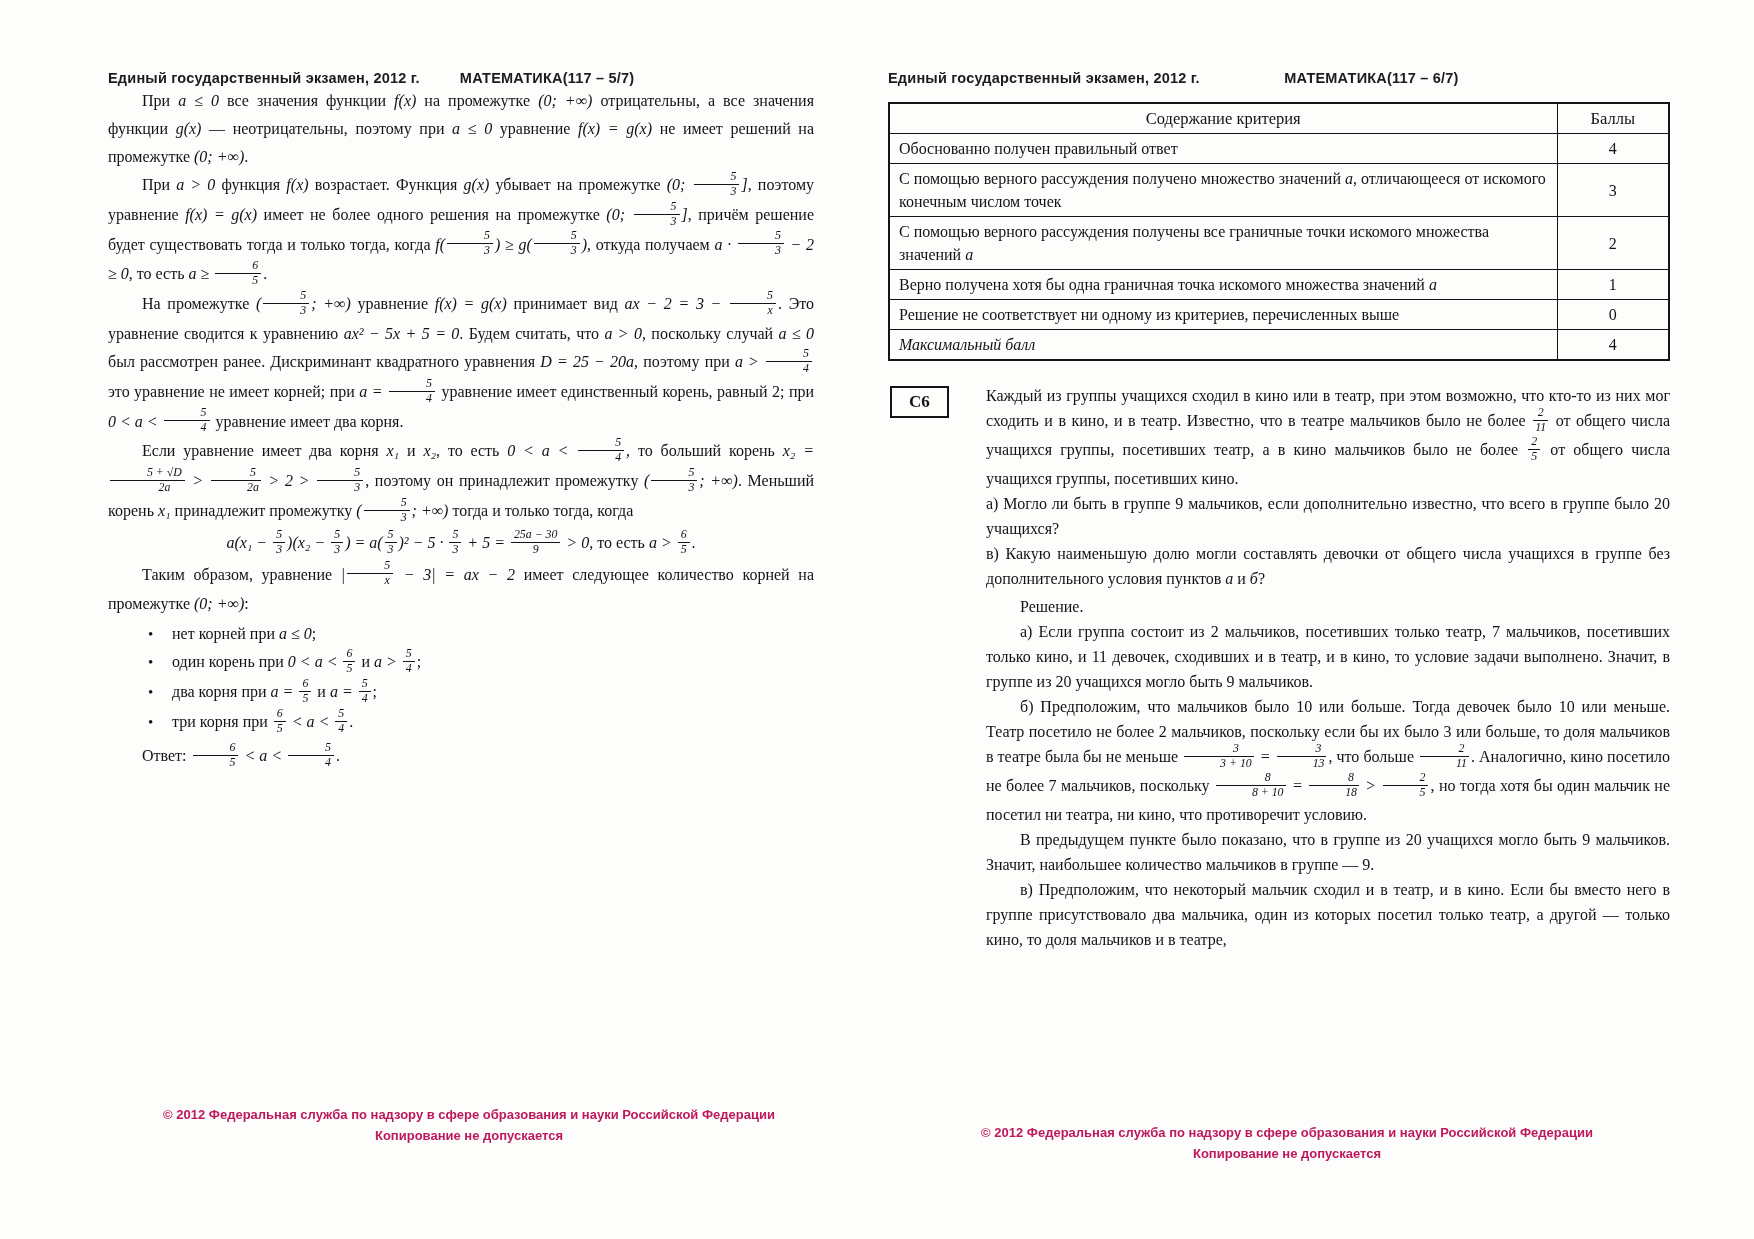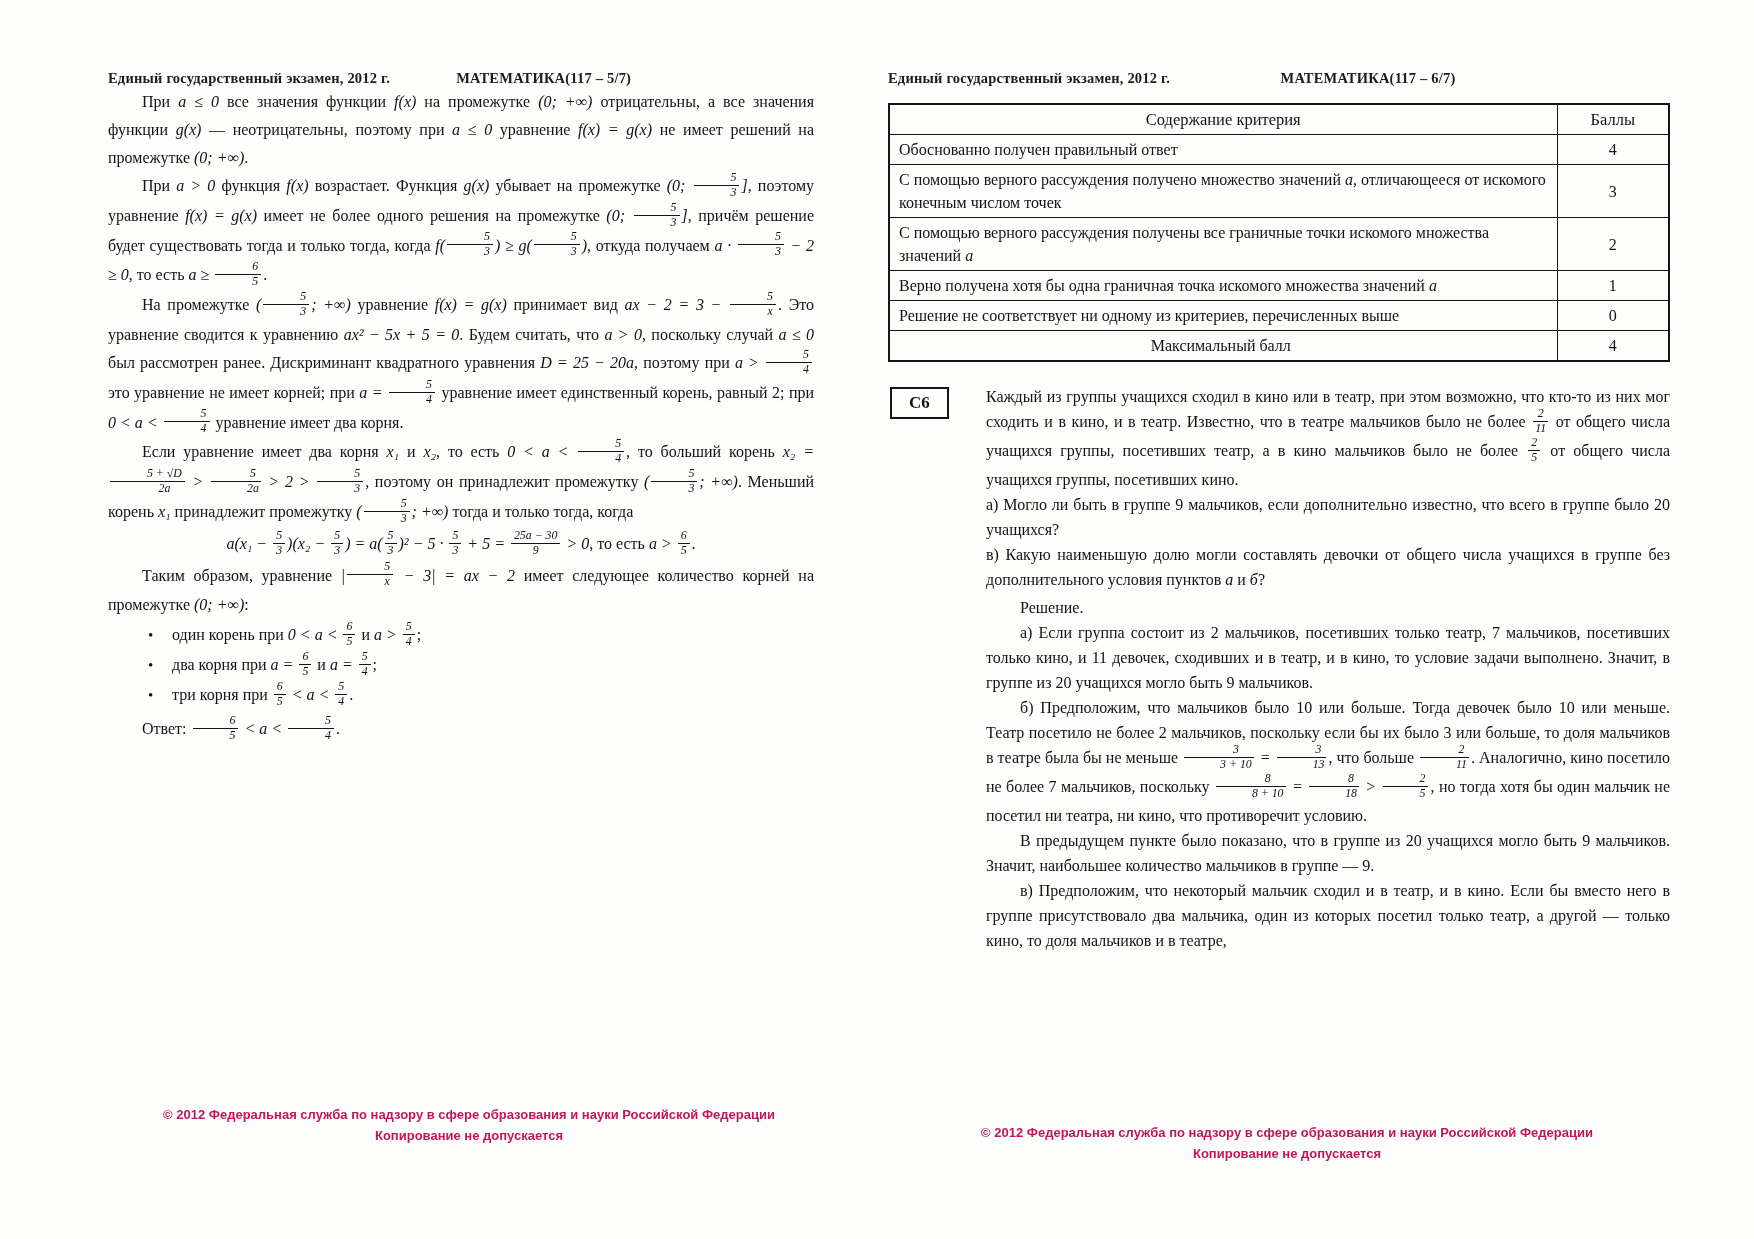--- a/index.html
+++ b/index.html
@@ -12,21 +12,21 @@
   .canvas{
     position:relative;width:1754px;height:1239px;background:#fdfdfc;
     outline:1px solid #d6d6d2;overflow:hidden;
   }
   .page{position:absolute;top:0;height:100%}
   .page-left{left:108px;width:706px}
   .page-right{left:888px;width:782px}
 
   .page-header{
     display:grid;grid-template-columns:1.4fr auto 1fr;align-items:baseline;
-    font-family:Liberation Serif, serif;
+    font-family:Liberation Sans, sans-serif;
     font-size:14.5px;font-weight:bold;color:#1c1c1c;
     padding-top:70px;letter-spacing:.2px;
   }
   .page-header .h-center{text-align:center}
   .page-header .h-right{text-align:left;font-weight:bold}
 
   .body-text{margin-top:1px;font-size:16px;line-height:28px;text-align:justify}
   .page-right .body-text{line-height:25px}
 
   p.para{text-indent:34px}
@@ -50,21 +50,21 @@
   table.criteria{
     width:100%;margin-top:16px;border-collapse:collapse;
     font-size:16px;line-height:23px;
   }
   table.criteria th,table.criteria td{
     border:1.6px solid #141414;padding:3px 9px;vertical-align:middle;
   }
   table.criteria{border:2.5px solid #141414}
   table.criteria th{font-weight:normal;text-align:center;font-size:16.5px}
   td.score,th.score{width:112px;text-align:center}
-  tr.maxrow td.maxlabel{text-align:center;padding-right:14px}
+  tr.maxrow td.maxlabel{text-align:left;font-style:italic;padding-right:14px}
 
   
   .problem{position:relative;padding-left:98px;margin-top:22px}
   .problem-badge{
     position:absolute;left:2px;top:3px;
     border:2px solid #141414;padding:1px 17px 2px 17px;
     font-weight:bold;font-size:17px;
   }
   .q{text-indent:0;text-align:justify}
   .sol-head{text-indent:34px;margin-top:3px;text-align:left}
@@ -91,20 +91,21 @@
     </div>
 
     <div class="body-text">
       <p class="para">При <span class="m">a ≤ 0</span> все значения функции <span class="m">f(x)</span> на промежутке <span class="m">(0; +∞)</span> отрицательны, а все значения функции <span class="m">g(x)</span> — неотрицательны, поэтому при <span class="m">a ≤ 0</span> уравнение <span class="m">f(x) = g(x)</span> не имеет решений на промежутке <span class="m">(0; +∞)</span>.</p>
       <p class="para">При <span class="m">a &gt; 0</span> функция <span class="m">f(x)</span> возрастает. Функция <span class="m">g(x)</span> убывает на промежутке <span class="m">(0; <span class="frac"><span class="fnum">5</span><span class="fden">3</span></span>]</span>, поэтому уравнение <span class="m">f(x) = g(x)</span> имеет не более одного решения на промежутке <span class="m">(0; <span class="frac"><span class="fnum">5</span><span class="fden">3</span></span>]</span>, причём решение будет существовать тогда и только тогда, когда <span class="m">f(<span class="frac"><span class="fnum">5</span><span class="fden">3</span></span>) ≥ g(<span class="frac"><span class="fnum">5</span><span class="fden">3</span></span>)</span>, откуда получаем <span class="m">a · <span class="frac"><span class="fnum">5</span><span class="fden">3</span></span> − 2 ≥ 0</span>, то есть <span class="m">a ≥ <span class="frac"><span class="fnum">6</span><span class="fden">5</span></span></span>.</p>
       <p class="para">На промежутке <span class="m">(<span class="frac"><span class="fnum">5</span><span class="fden">3</span></span>; +∞)</span> уравнение <span class="m">f(x) = g(x)</span> принимает вид <span class="m">ax − 2 = 3 − <span class="frac"><span class="fnum">5</span><span class="fden">x</span></span></span>. Это уравнение сводится к уравнению <span class="m">ax² − 5x + 5 = 0</span>. Будем считать, что <span class="m">a &gt; 0</span>, поскольку случай <span class="m">a ≤ 0</span> был рассмотрен ранее. Дискриминант квадратного уравнения <span class="m">D = 25 − 20a</span>, поэтому при <span class="m">a &gt; <span class="frac"><span class="fnum">5</span><span class="fden">4</span></span></span> это уравнение не имеет корней; при <span class="m">a = <span class="frac"><span class="fnum">5</span><span class="fden">4</span></span></span> уравнение имеет единственный корень, равный 2; при <span class="m">0 &lt; a &lt; <span class="frac"><span class="fnum">5</span><span class="fden">4</span></span></span> уравнение имеет два корня.</p>
       <p class="para">Если уравнение имеет два корня <span class="m">x₁</span> и <span class="m">x₂</span>, то есть <span class="m">0 &lt; a &lt; <span class="frac"><span class="fnum">5</span><span class="fden">4</span></span></span>, то больший корень <span class="m">x₂ = <span class="frac"><span class="fnum">5 + √D</span><span class="fden">2a</span></span> &gt; <span class="frac"><span class="fnum">5</span><span class="fden">2a</span></span> &gt; 2 &gt; <span class="frac"><span class="fnum">5</span><span class="fden">3</span></span></span>, поэтому он принадлежит промежутку <span class="m">(<span class="frac"><span class="fnum">5</span><span class="fden">3</span></span>; +∞)</span>. Меньший корень <span class="m">x₁</span> принадлежит промежутку <span class="m">(<span class="frac"><span class="fnum">5</span><span class="fden">3</span></span>; +∞)</span> тогда и только тогда, когда</p>
       <p class="formula-line"><span class="m">a(x₁ − <span class="frac"><span class="fnum">5</span><span class="fden">3</span></span>)(x₂ − <span class="frac"><span class="fnum">5</span><span class="fden">3</span></span>) = a(<span class="frac"><span class="fnum">5</span><span class="fden">3</span></span>)² − 5 · <span class="frac"><span class="fnum">5</span><span class="fden">3</span></span> + 5 = <span class="frac"><span class="fnum">25a − 30</span><span class="fden">9</span></span> &gt; 0</span>, то есть <span class="m">a &gt; <span class="frac"><span class="fnum">6</span><span class="fden">5</span></span></span>.</p>
       <p class="para">Таким образом, уравнение <span class="m">|<span class="frac"><span class="fnum">5</span><span class="fden">x</span></span> − 3| = ax − 2</span> имеет следующее количество корней на промежутке <span class="m">(0; +∞)</span>:</p>
       <ul class="roots">
+        <li>нет корней при <span class="m">a ≤ 0</span>;</li>
         <li>один корень при <span class="m">0 &lt; a &lt; <span class="frac"><span class="fnum">6</span><span class="fden">5</span></span></span> и <span class="m">a &gt; <span class="frac"><span class="fnum">5</span><span class="fden">4</span></span></span>;</li>
         <li>два корня при <span class="m">a = <span class="frac"><span class="fnum">6</span><span class="fden">5</span></span></span> и <span class="m">a = <span class="frac"><span class="fnum">5</span><span class="fden">4</span></span></span>;</li>
         <li>три корня при <span class="m"><span class="frac"><span class="fnum">6</span><span class="fden">5</span></span> &lt; a &lt; <span class="frac"><span class="fnum">5</span><span class="fden">4</span></span></span>.</li>
       </ul>
       <p class="answer">Ответ: <span class="m"><span class="frac"><span class="fnum">6</span><span class="fden">5</span></span> &lt; a &lt; <span class="frac"><span class="fnum">5</span><span class="fden">4</span></span></span>.</p>
     </div>
 
     <div class="page-footer">
       <div>© 2012 Федеральная служба по надзору в сфере образования и науки Российской Федерации</div>
       <div>Копирование не допускается</div>

